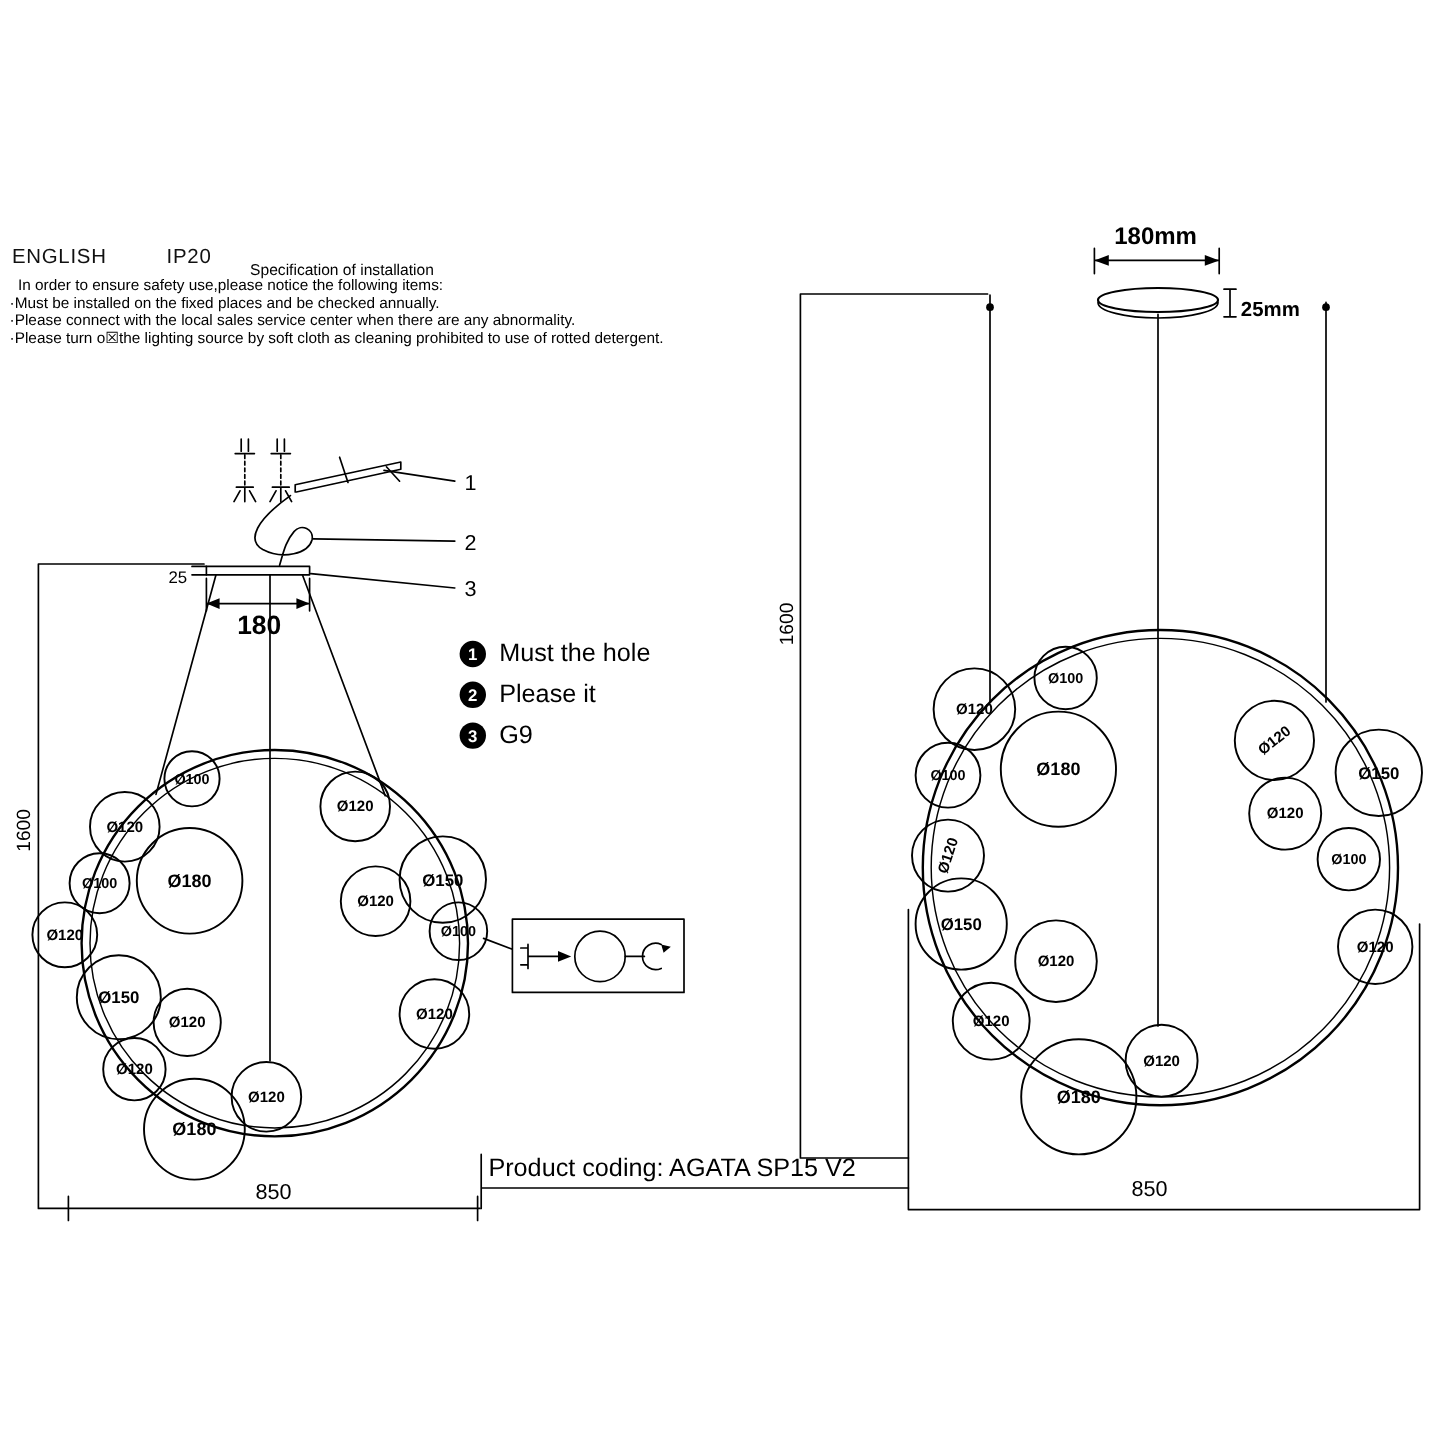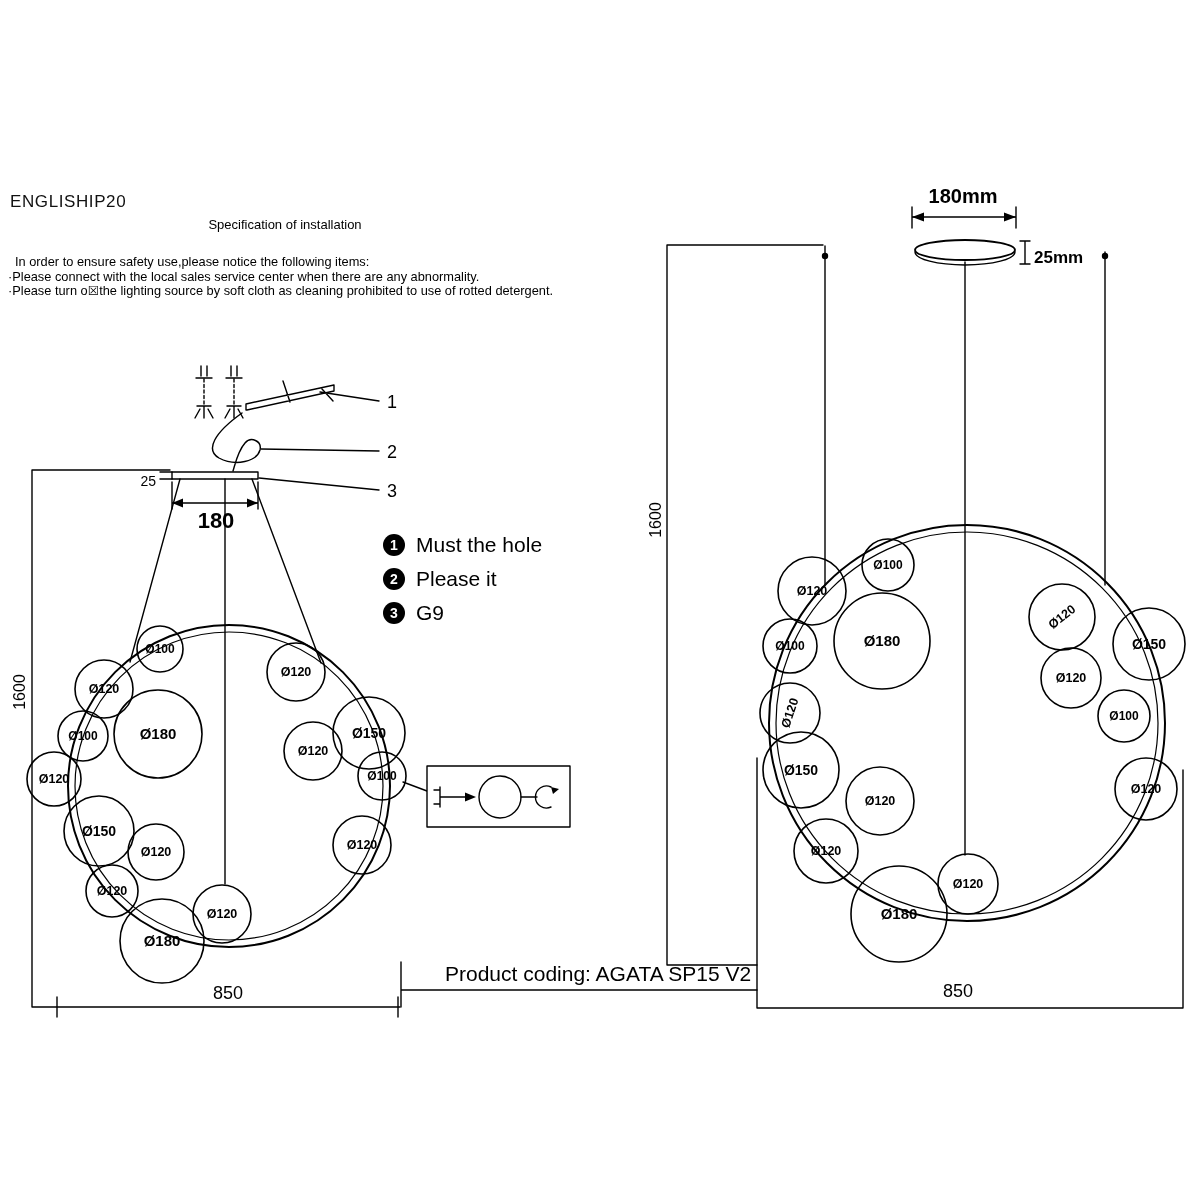--- a/index.html
+++ b/index.html
@@ -1,32 +1,32 @@
 <!DOCTYPE html>
 <html><head>
 <meta charset="utf-8">
 <style>
   * { margin:0; padding:0; box-sizing:border-box; }
   html,body { width:1200px; height:1200px; background:#fff; color:#000;
     font-family:"Liberation Sans","DejaVu Sans",sans-serif; }
   .page { position:absolute; inset:0; width:1200px; height:1200px; background:#fff; overflow:hidden; }
   svg.draw { position:absolute; left:0; top:0; width:1200px; height:1200px; }
 
-  .hdr { position:absolute; left:10px; top:192px; display:flex; 
+  .hdr { position:absolute; left:10px; top:204px; display:flex; gap:50px;
     font-size:17px; letter-spacing:.6px; color:#111; }
   .spec-title { position:absolute; left:95px; top:217px; width:380px; text-align:center; font-size:13px; }
-  .spec-list { position:absolute; left:8px; top:231px; width:660px; font-size:12.8px; line-height:14.6px;margin-top:24px; }
+  .spec-list { position:absolute; left:8px; top:231px; width:660px; font-size:12.8px; line-height:14.6px; }
   .spec-intro { padding-left:7px; }
 
   .legend { position:absolute; left:383px; top:533px; display:flex; flex-direction:column; gap:10px; }
   .legend-row { display:flex; align-items:center; gap:11px; font-size:21px; }
   .marker { width:22px; height:22px; border-radius:50%; background:#000; color:#fff;
     display:flex; align-items:center; justify-content:center; font-size:14px; font-weight:bold; flex:0 0 auto; }
 
-  .product { position:absolute; left:407px; top:962px; font-size:21px; white-space:nowrap;margin-left:38px; }
+  .product { position:absolute; left:407px; top:962px; font-size:21px; white-space:nowrap; }
 
   svg text { fill:#000; stroke:none; }
   .co  { font-size:18px; }
   .d14 { font-size:14px; }
   .d16 { font-size:16px; }
   .d18 { font-size:18px; }
   .d22 { font-size:22px; font-weight:bold; }
   .d20b{ font-size:20px; font-weight:bold; }
   .d17b{ font-size:17px; font-weight:bold; }
   .bl  { font-weight:bold; }
@@ -199,20 +199,21 @@
 
   <div class="hdr">
     <span>ENGLISH</span>
     <span>IP20</span>
   </div>
 
   <div class="spec-title">Specification of installation</div>
 
   <div class="spec-list">
     <div class="spec-intro">In order to ensure safety use,please notice the following items:</div>
+    <div class="spec-item">·Must be installed on the fixed places and be checked annually.</div>
     <div class="spec-item">·Please connect with the local sales service center when there are any abnormality.</div>
     <div class="spec-item">·Please turn o☒the lighting source by soft cloth as cleaning prohibited to use of rotted detergent.</div>
   </div>
 
   <div class="legend">
     <div class="legend-row">
       <span class="marker">1</span>
       <span class="legend-label">Must the hole</span>
     </div>
     <div class="legend-row">

